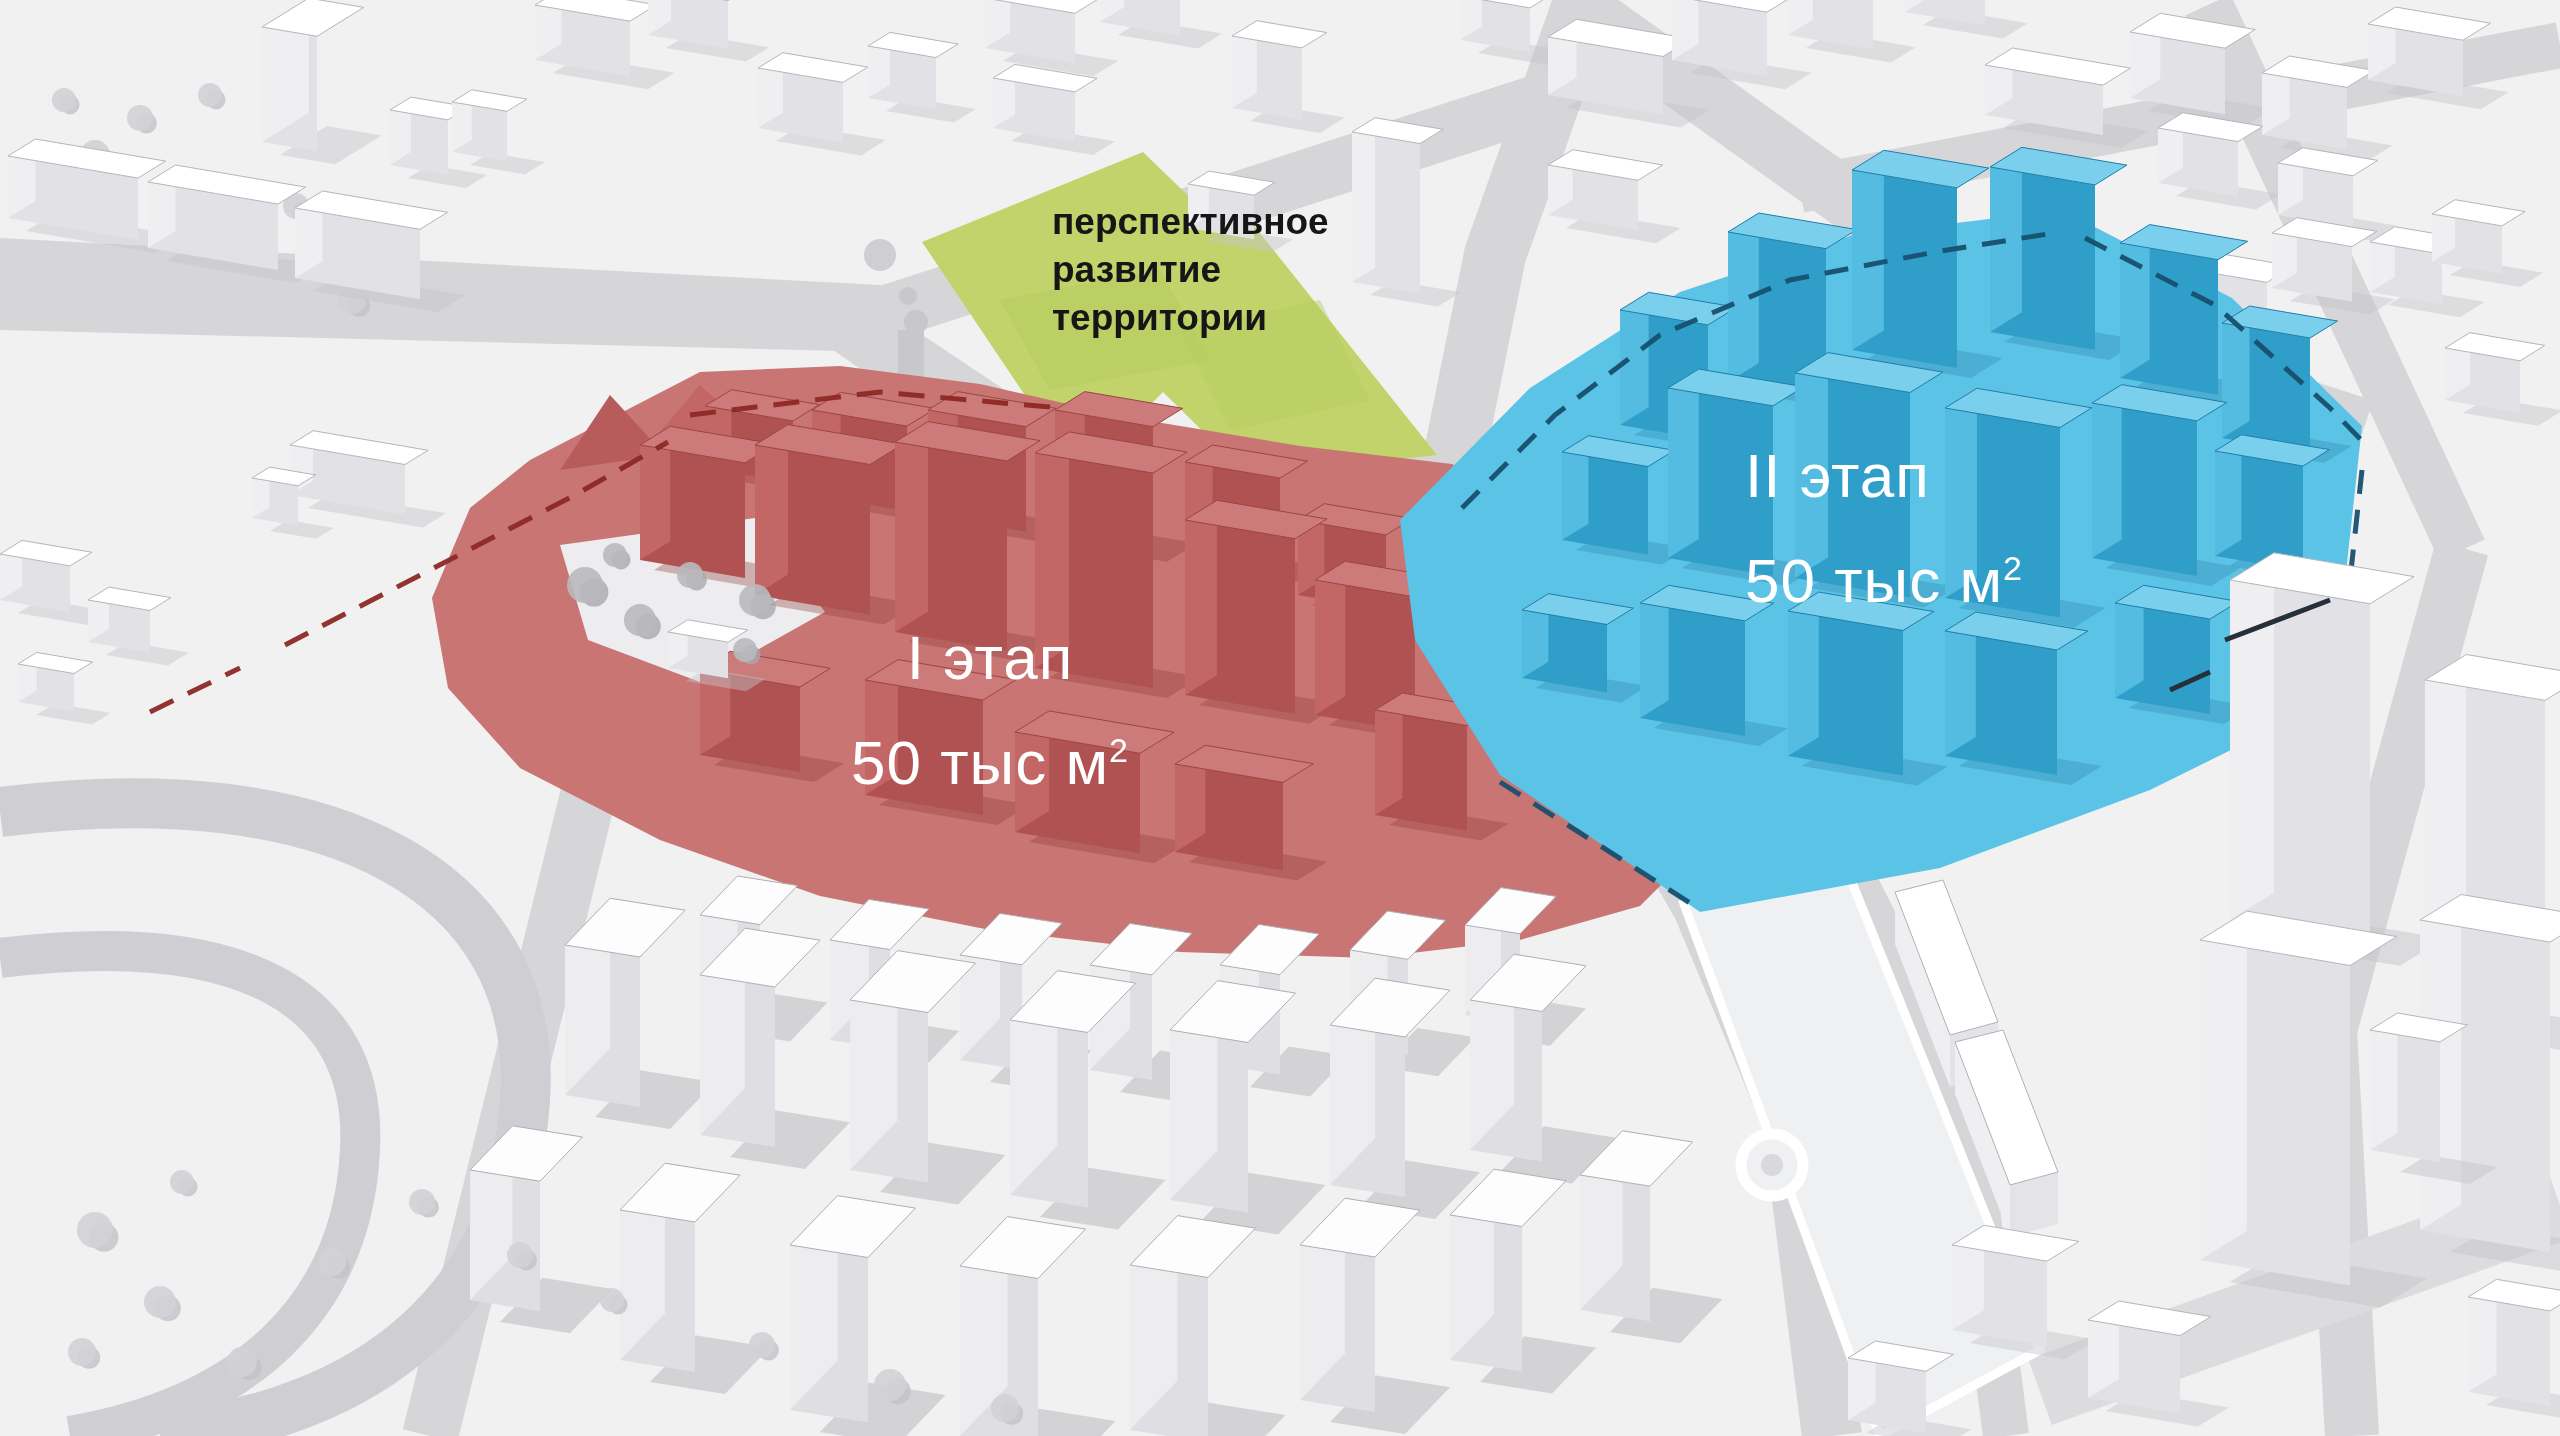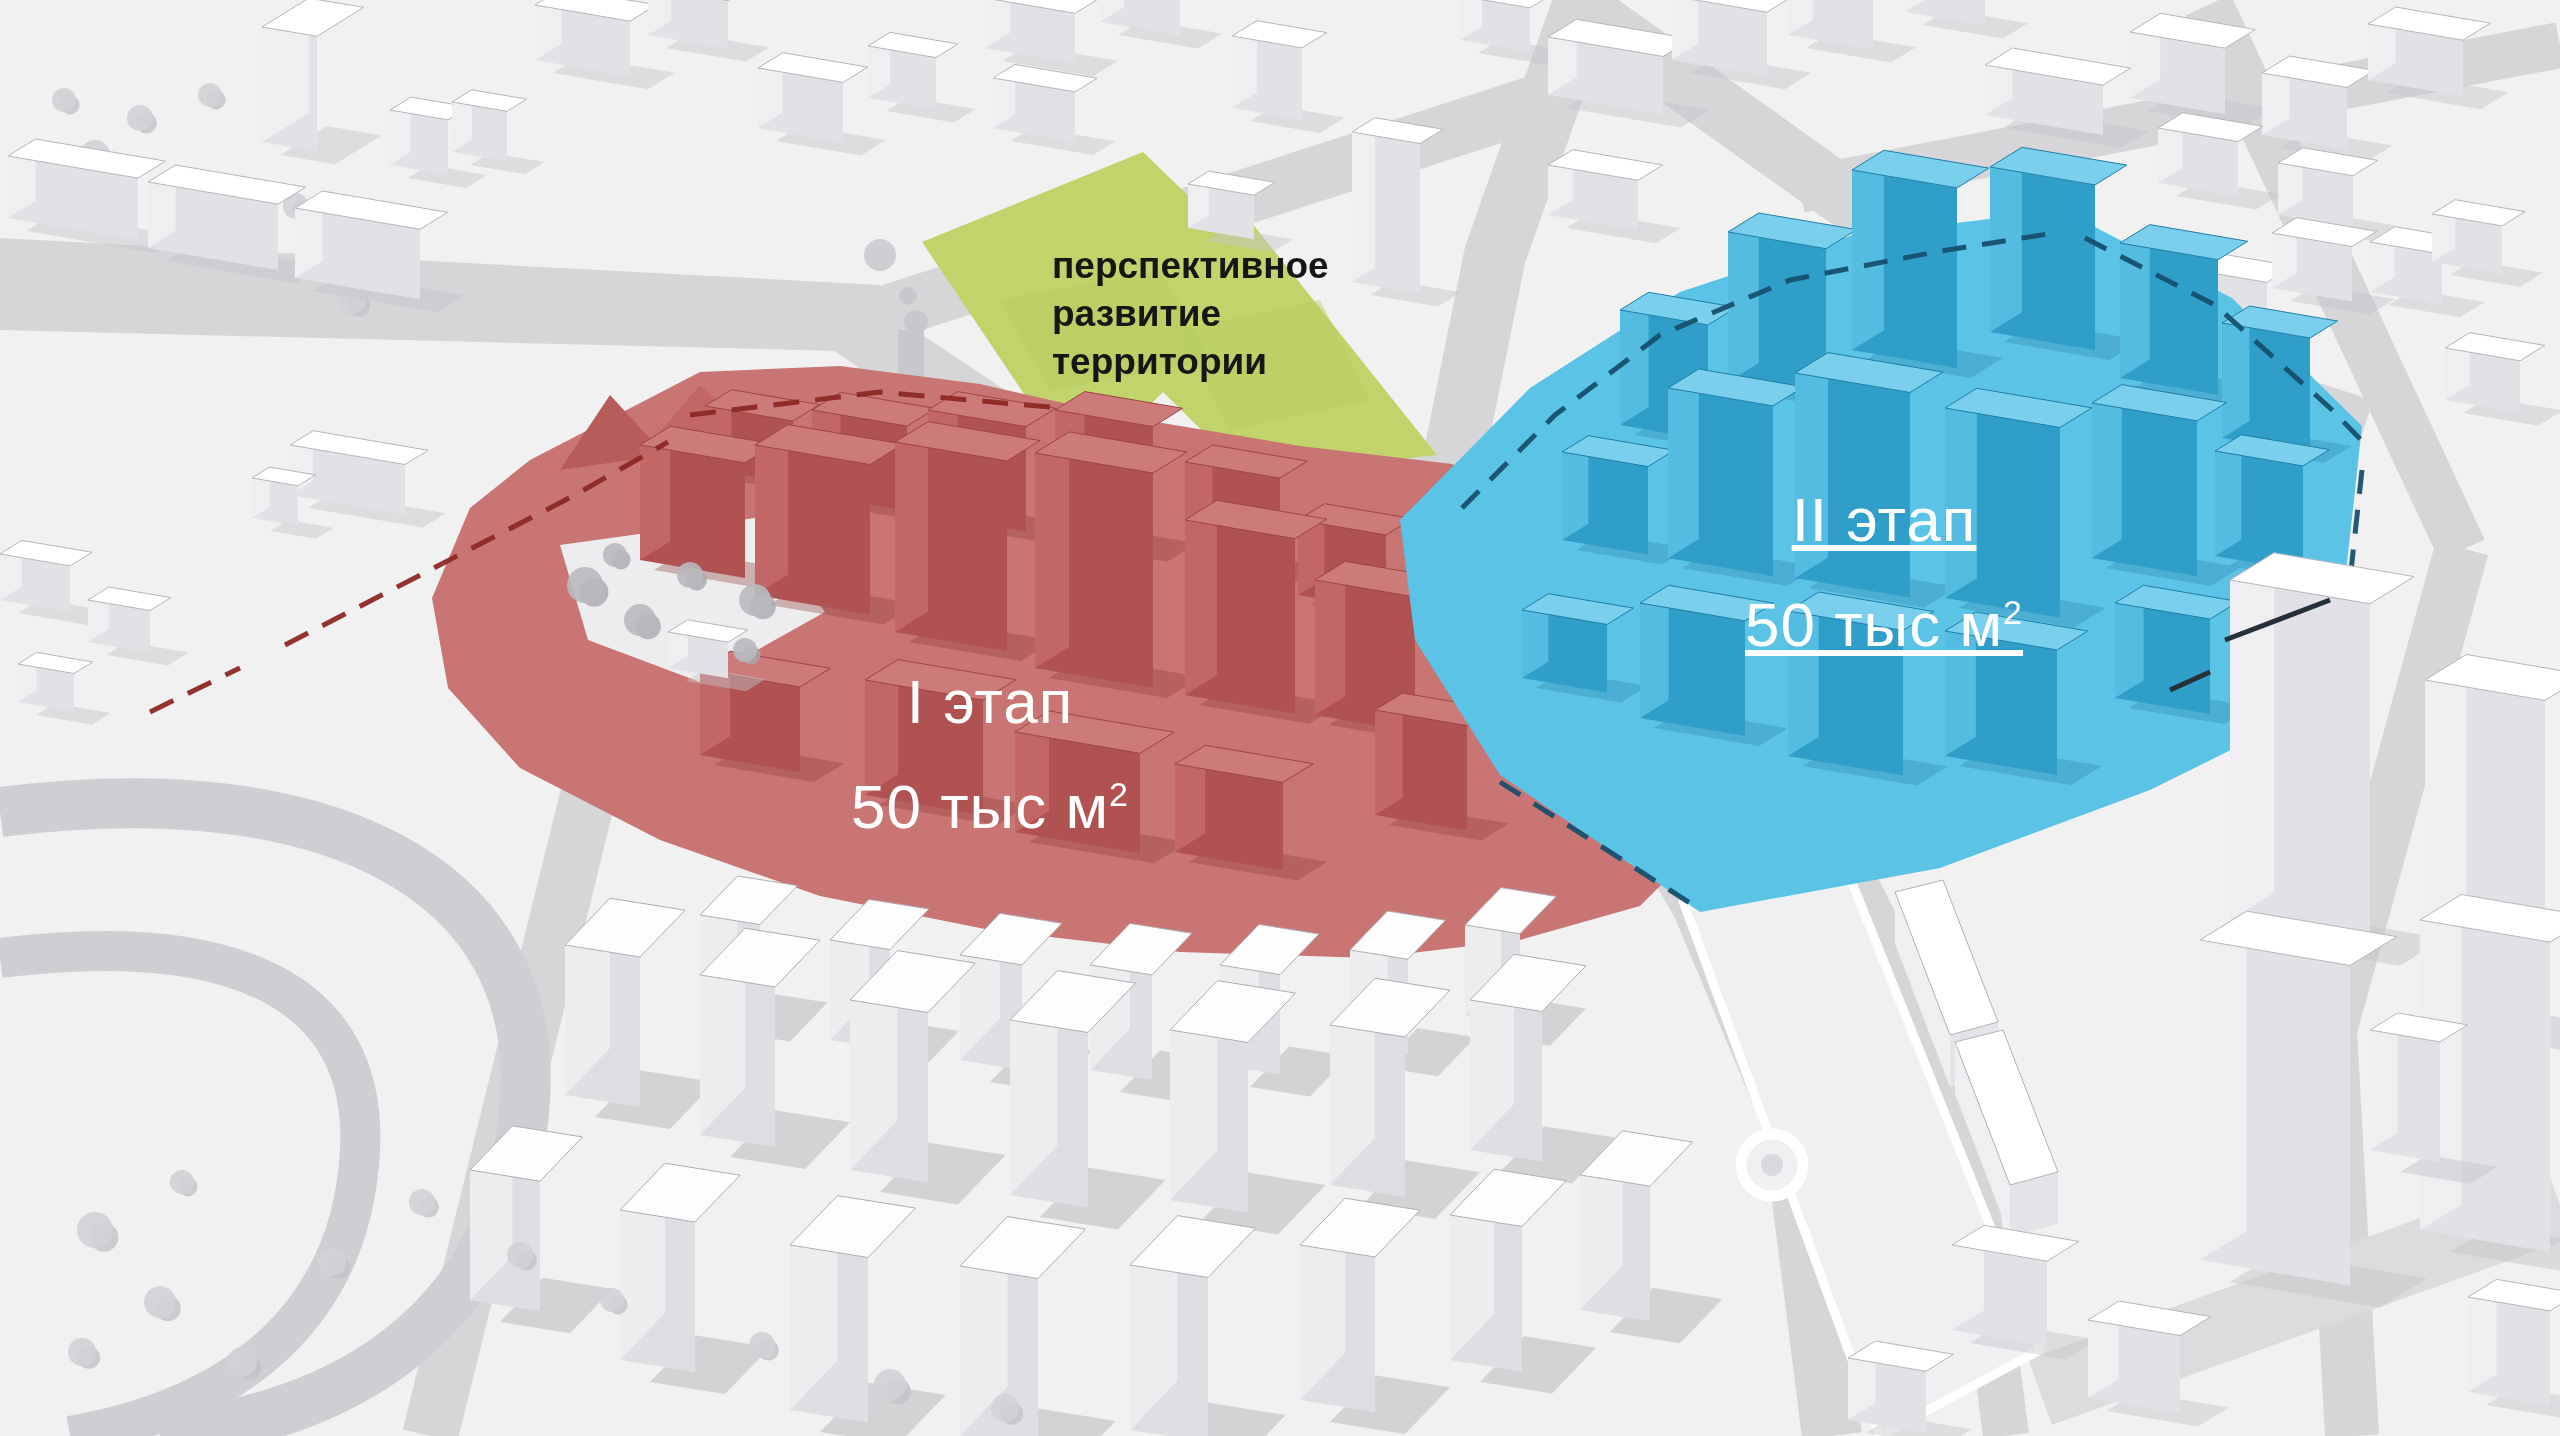--- a/index.html
+++ b/index.html
@@ -1,24 +1,24 @@
 <!DOCTYPE html>
 <html><head>
 <meta charset="utf-8">
 <style>
   html,body{margin:0;padding:0;background:#f1f1f2;}
   .stage{position:relative;width:2560px;height:1436px;overflow:hidden;
          font-family:"Liberation Sans",sans-serif;}
   .stage svg{position:absolute;left:0;top:0;}
-  .label{position:absolute;white-space:nowrap;margin-top:44px;}
+  .label{position:absolute;white-space:nowrap;}
   .label-green{left:1052px;top:198px;font-weight:700;font-size:37px;line-height:48px;color:#161616;}
   .label-red{left:990px;top:612px;transform:translateX(-50%);text-align:center;
              font-size:62px;line-height:92px;color:#ffffff;letter-spacing:1px;}
-  .label-blue{left:1884px;top:430px;transform:translateX(-50%);text-align:center;
-             font-size:62px;line-height:92px;color:#ffffff;letter-spacing:1px;text-decoration:underline;}
+  .label-blue{left:1884px;top:430px;transform:translateX(-50%);text-align:left;
+             font-size:62px;line-height:92px;color:#ffffff;letter-spacing:1px;}
   .zone-area sup{font-size:.55em;}
 </style>
 </head>
 <body>
 
 <div class="stage">
 <svg width="2560" height="1436" viewBox="0 0 2560 1436">
 
   <rect x="0" y="0" width="2560" height="1436" fill="#f1f1f2"></rect>
 

